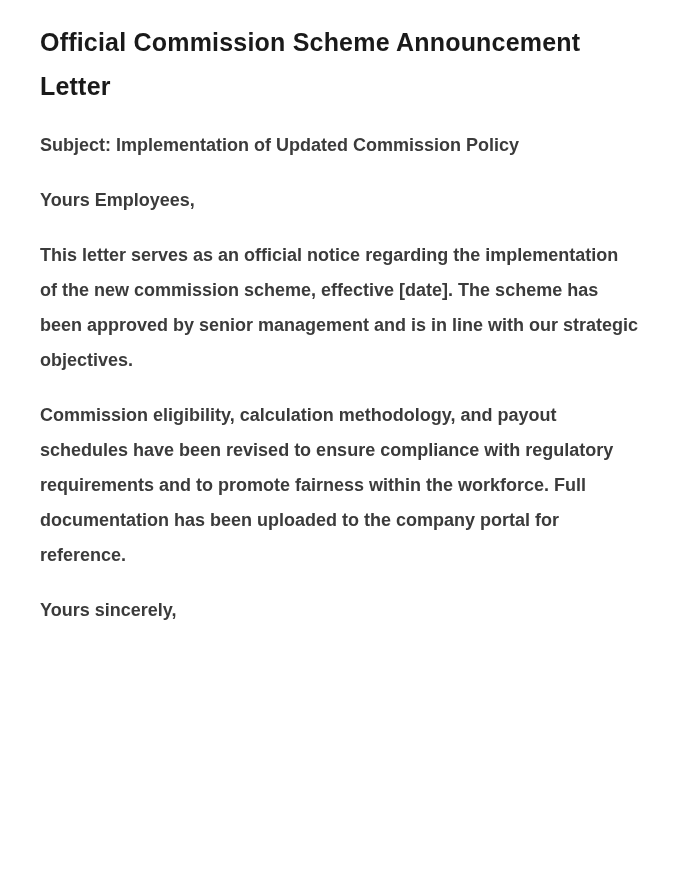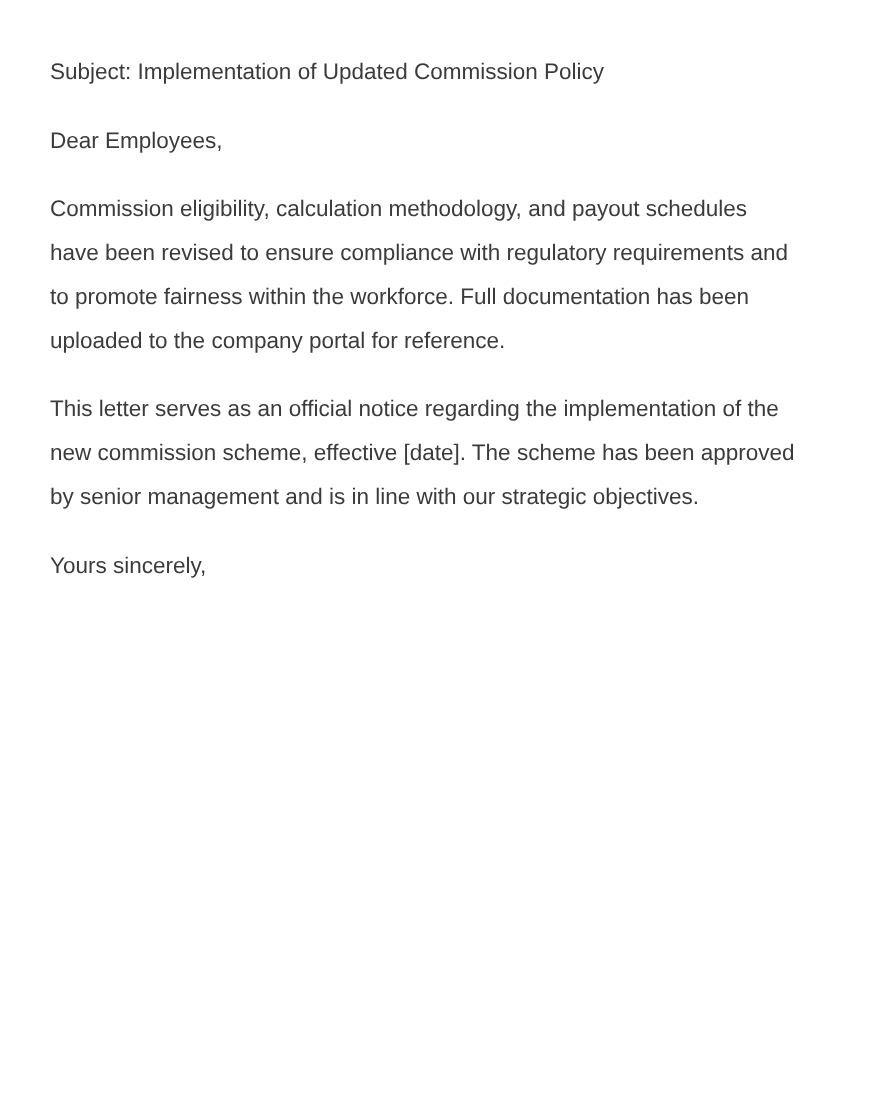--- a/index.html
+++ b/index.html
@@ -25,35 +25,36 @@
     line-height: 44px;
     font-weight: 700;
     color: #1a1a1a;
     letter-spacing: 0.2px;
     max-width: 600px;
   }
   .letter p {
     margin: 20px 0;
     font-size: 18px;
     line-height: 35px;
-    font-weight: 400;
+    font-weight: 700;
     color: #3b3b3b;
     max-width: 600px;
   }
 </style>
 </head>
 <body>
 
 <article class="letter">
+  <h1>Official Commission Scheme Announcement Letter</h1>
 
   <p>Subject: Implementation of Updated Commission Policy</p>
 
-  <p>Dear Employees,</p>
+  <p>Yours Employees,</p>
+
+  <p>This letter serves as an official notice regarding the implementation of the new commission scheme, effective [date]. The scheme has been approved by senior management and is in line with our strategic objectives.</p>
 
   <p>Commission eligibility, calculation methodology, and payout schedules have been revised to ensure compliance with regulatory requirements and to promote fairness within the workforce. Full documentation has been uploaded to the company portal for reference.</p>
-
-  <p>This letter serves as an official notice regarding the implementation of the new commission scheme, effective [date]. The scheme has been approved by senior management and is in line with our strategic objectives.</p>
 
 
 
   <p>Yours sincerely,</p>
 
 </article>
 
 </body></html>

